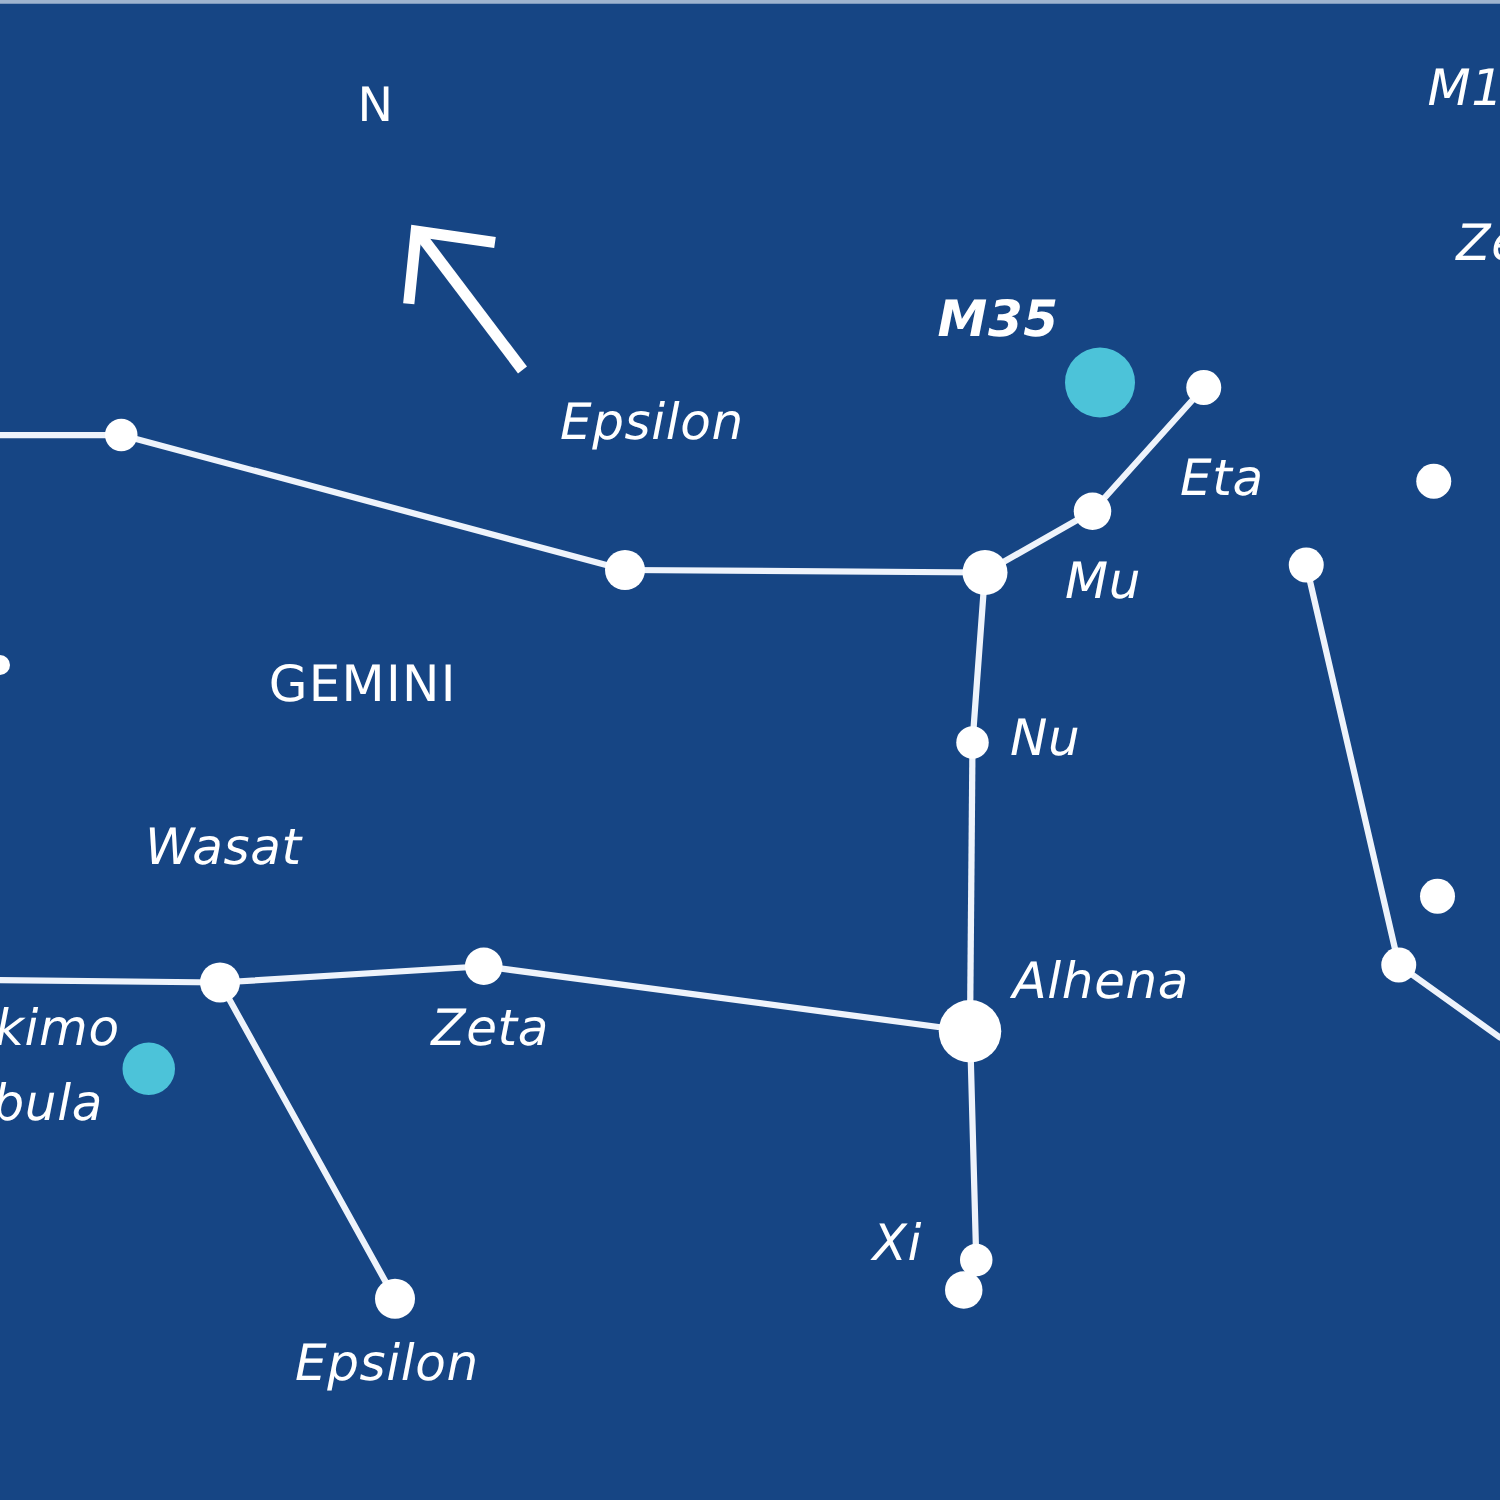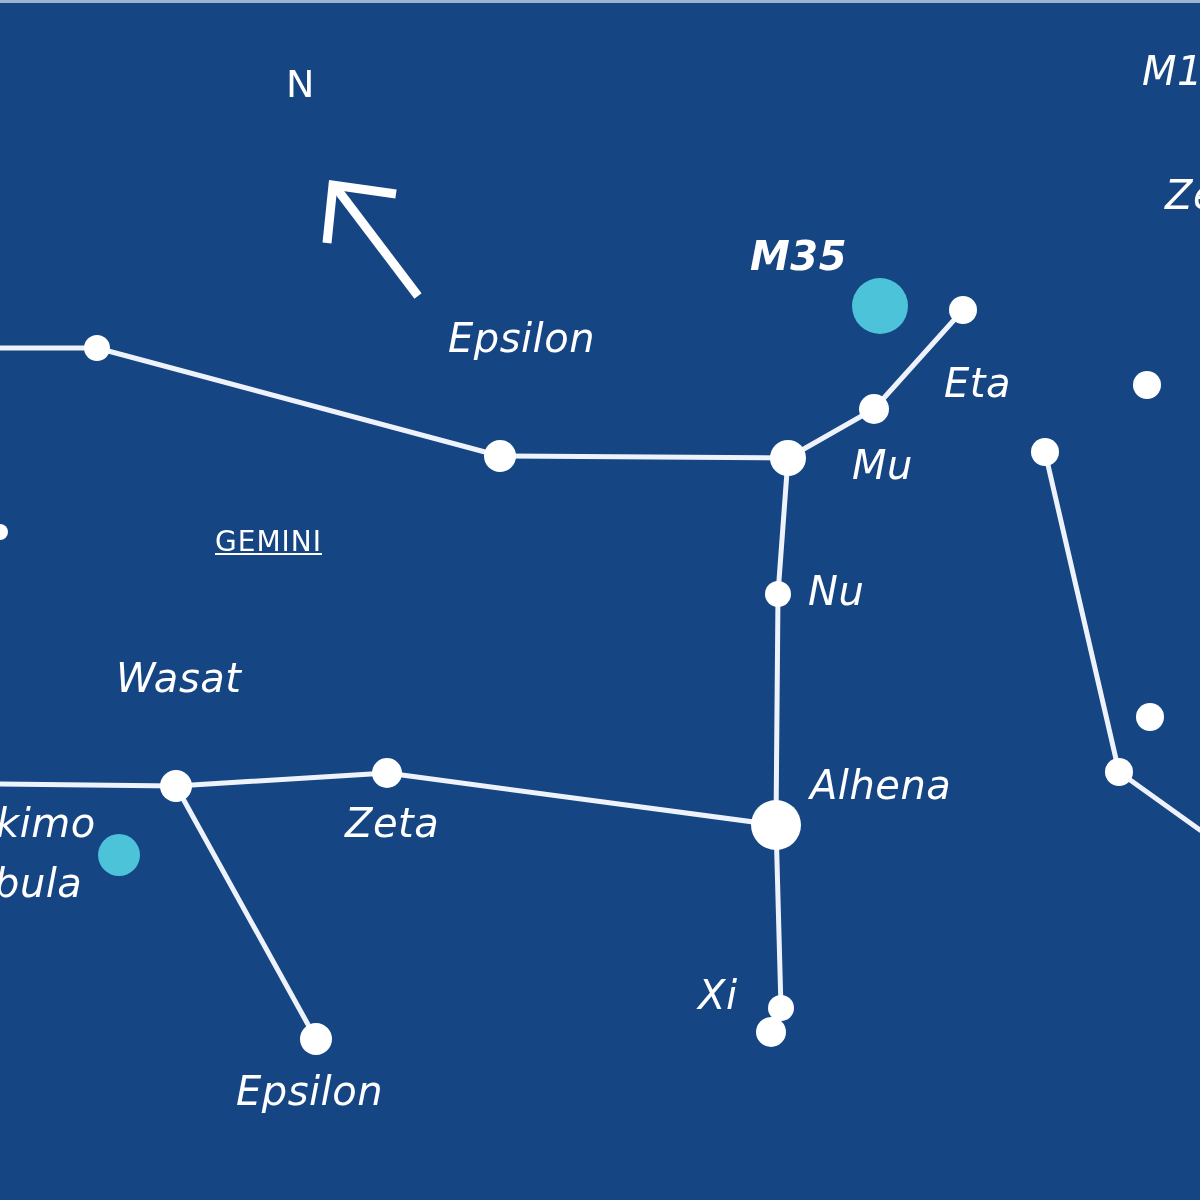--- a/index.html
+++ b/index.html
@@ -13,21 +13,21 @@
     }
     svg.sky { position: absolute; left: 0; top: -3px; width: 1200px; height: 1200px; }
     .label {
       position: absolute; color: #ffffff; white-space: nowrap;
       font-family: "DejaVu Sans", sans-serif;
       font-size: 40px; line-height: 1; font-style: italic;
       letter-spacing: 0.5px;
     }
     .label.upright { font-style: normal; }
     .label.compass { font-size: 38px; }
-    .label.constellation { font-size: 28px; letter-spacing: 1px; text-decoration: underline; }
+    .label.constellation { font-size: 40px; letter-spacing: 1px; }
   </style>
 </head>
 <body>
 
 <div class="map">
 
   <svg class="sky" viewBox="0 0 1200 1200">
     <g id="lines" stroke="#eef3fb" stroke-width="5" stroke-linecap="round" fill="none">
         <line x1="0" y1="348" x2="97" y2="348"></line>
         <line x1="97" y1="348" x2="500" y2="456"></line>

